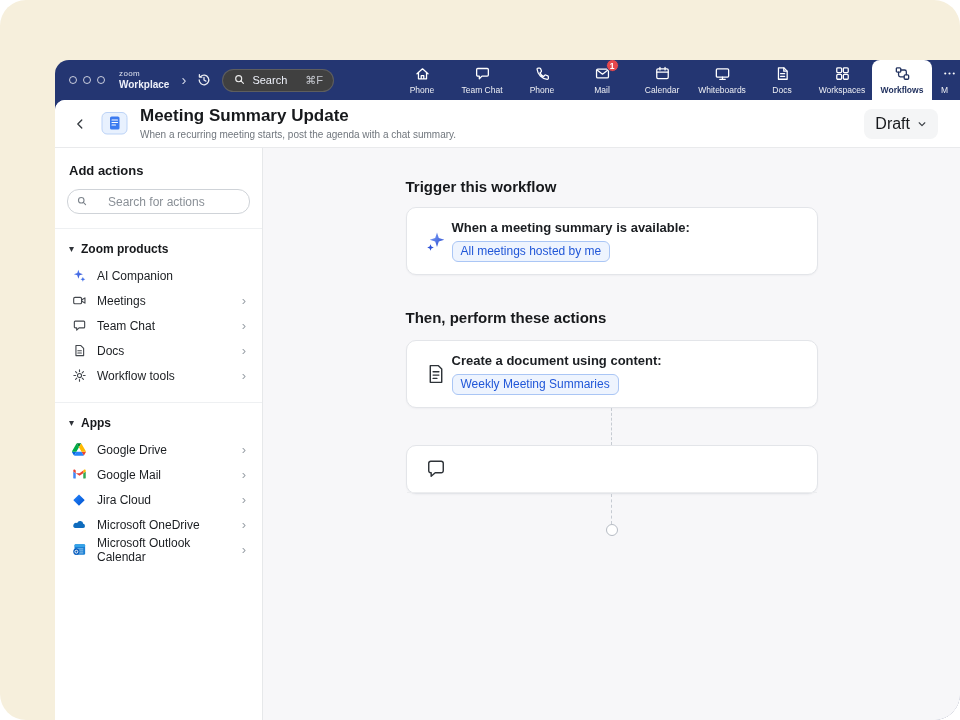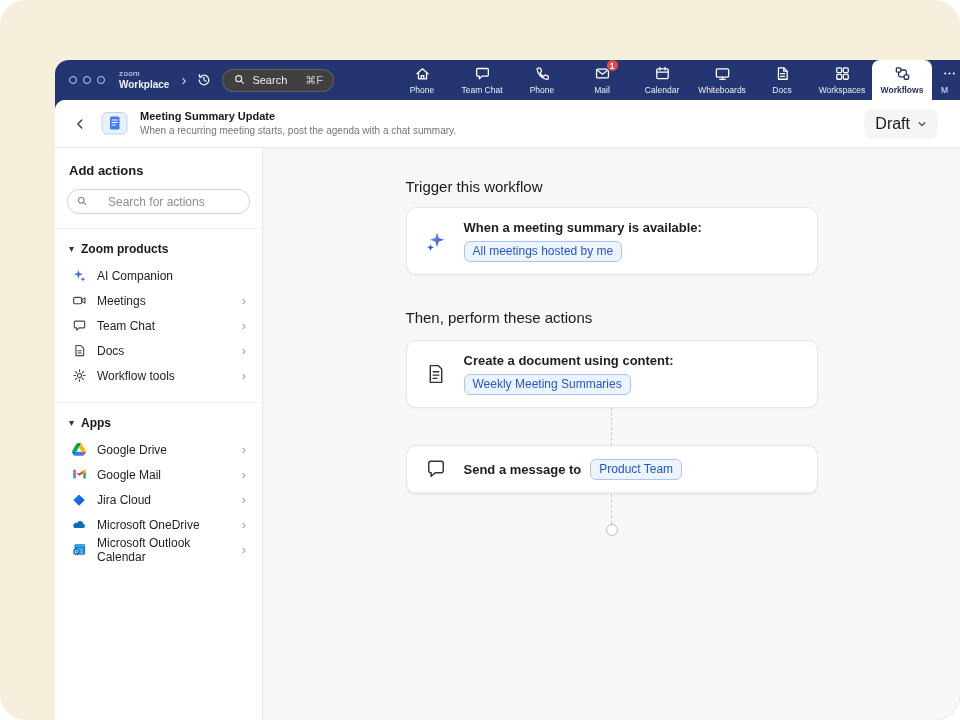--- a/index.html
+++ b/index.html
@@ -30,21 +30,21 @@
   .nav-item.more { width:28px; overflow:hidden; align-items:flex-start; padding-left:9px; }
   .icon-wrap { position:relative; }
   .badge { position:absolute; top:-6px; right:-8px; min-width:13px; height:13px; border-radius:7px; background:#e5484d; border:1.5px solid #243672; color:#fff; font-size:8.5px; font-weight:700; display:flex; align-items:center; justify-content:center; padding:0 2px; }
 
   
   .content { flex:1; display:flex; flex-direction:column; background:#fff; border-top-left-radius:10px; overflow:hidden; min-height:0; }
   .doc-header { height:48px; display:flex; align-items:center; padding:0 22px 0 18px; border-bottom:1px solid #e9eaec; background:#fff; flex:none; }
   .back-btn { margin-right:14px; display:flex; align-items:center; cursor:pointer; }
   .doc-icon { margin-right:12px; display:flex; }
   .titles { line-height:1.2; }
-  .titles .t { font-size:11px; font-weight:700; color:#17191c; }
+  .titles .t { font-size:17px; font-weight:700; color:#17191c; }
   .titles .s { font-size:10px; color:#70767d; margin-top:2px; }
   .spacer { flex:1; }
   .status-btn { display:flex; align-items:center; gap:7px; padding:6px 11px; border-radius:8px; background:#f4f5f6; font-size:16px; color:#17191c; cursor:pointer; }
 
   .body-row { flex:1; display:flex; min-height:0; }
 
   
   .sidebar { width:208px; flex:none; background:#fff; border-right:1px solid #e6e8ea; padding:15px 12px 0; overflow:hidden; }
   .side-h { font-size:13px; font-weight:700; color:#17191c; margin:0 2px 11px; }
   .side-search { display:flex; align-items:center; gap:20px; height:25px; border:1px solid #cfd3d8; border-radius:12px; padding:0 8px; background:#fff; }
@@ -53,24 +53,24 @@
   .side-divider { border-top:1px solid #eef0f2; margin:14px -12px 0; }
   .sec-h { display:flex; align-items:center; gap:7px; font-size:12px; font-weight:700; color:#17191c; margin:13px 2px 7px; cursor:pointer; }
   .sec-h .caret { font-size:10px; color:#30343a; line-height:1; }
   .side-item { height:25px; display:flex; align-items:center; gap:10px; padding:0 4px; font-size:12px; color:#1b1e22; cursor:pointer; border-radius:6px; }
   .side-item .ic { width:16px; height:16px; display:flex; align-items:center; justify-content:center; flex:none; }
   .side-item .chev { margin-left:auto; color:#9aa1a8; font-size:13px; }
 
   
   .canvas { flex:1; background:#f7f7f9; overflow:hidden; display:flex; justify-content:center; }
   .flow { width:412px; padding-top:30px; display:flex; flex-direction:column; }
-  .flow-h { font-size:15px; font-weight:400; color:#17191c; margin-bottom:12px; }
+  .flow-h { font-size:15px; font-weight:700; color:#17191c; margin-bottom:12px; }
   .flow-h.second { margin-top:34px; margin-bottom:14px; }
   .card { background:#fff; border:1px solid #e3e5e9; border-radius:10px; box-shadow:0 1px 2px rgba(16,24,40,.04); }
-  .card-row { display:flex; align-items:center; gap:15px; padding:12px 16px; }
+  .card-row { display:flex; align-items:center; gap:3px; padding:12px 16px; }
   .card-row .cicon { flex:none; display:flex; align-items:center; justify-content:center; width:26px; }
   .card-text { font-size:13px; font-weight:600; color:#1b1e22; }
   .chip { display:inline-block; padding:2px 8px 3px; background:#eef4fe; border:1px solid #aac6f5; border-radius:6px; color:#2157d8; font-size:12px; font-weight:500; white-space:nowrap; cursor:pointer; }
   .col { display:flex; flex-direction:column; gap:6px; align-items:flex-start; }
   .inline-row { display:flex; align-items:center; gap:9px; }
   .card-divider { border-top:1px solid #ecedef; }
   .card-body { padding:12px 16px 15px; }
   .card-body .msg { font-size:13px; color:#1b1e22; margin-bottom:9px; }
   .connector { width:0; border-left:1px dashed #c6cbd2; margin:0 auto; }
   .connector.c1 { height:37px; }
@@ -427,24 +427,20 @@
 
             <div class="connector c1"></div>
 
             <div class="card">
               <div class="card-row">
                 <span class="cicon">
                   <svg width="22" height="22" viewBox="0 0 20 20" fill="none" stroke="#2e3338" stroke-width="1.3" stroke-linecap="round" stroke-linejoin="round">
                       <path d="M3.4 4.8A1.8 1.8 0 0 1 5.2 3h9.6a1.8 1.8 0 0 1 1.8 1.8v6.8a1.8 1.8 0 0 1-1.8 1.8H9.3L5.6 16.6v-3.2h-.4a1.8 1.8 0 0 1-1.8-1.8Z"></path>
                     </svg>
                 </span>
-                <div class="inline-row">
-                  <span class="card-text">Send a message to</span>
-                  <span class="chip">Product Team</span>
-                </div>
               </div>
               <div class="card-divider"></div>
             </div>
 
             <div class="connector c2"></div>
             <div class="end-node"></div>
           </div>
         </main>
 
       </div>

